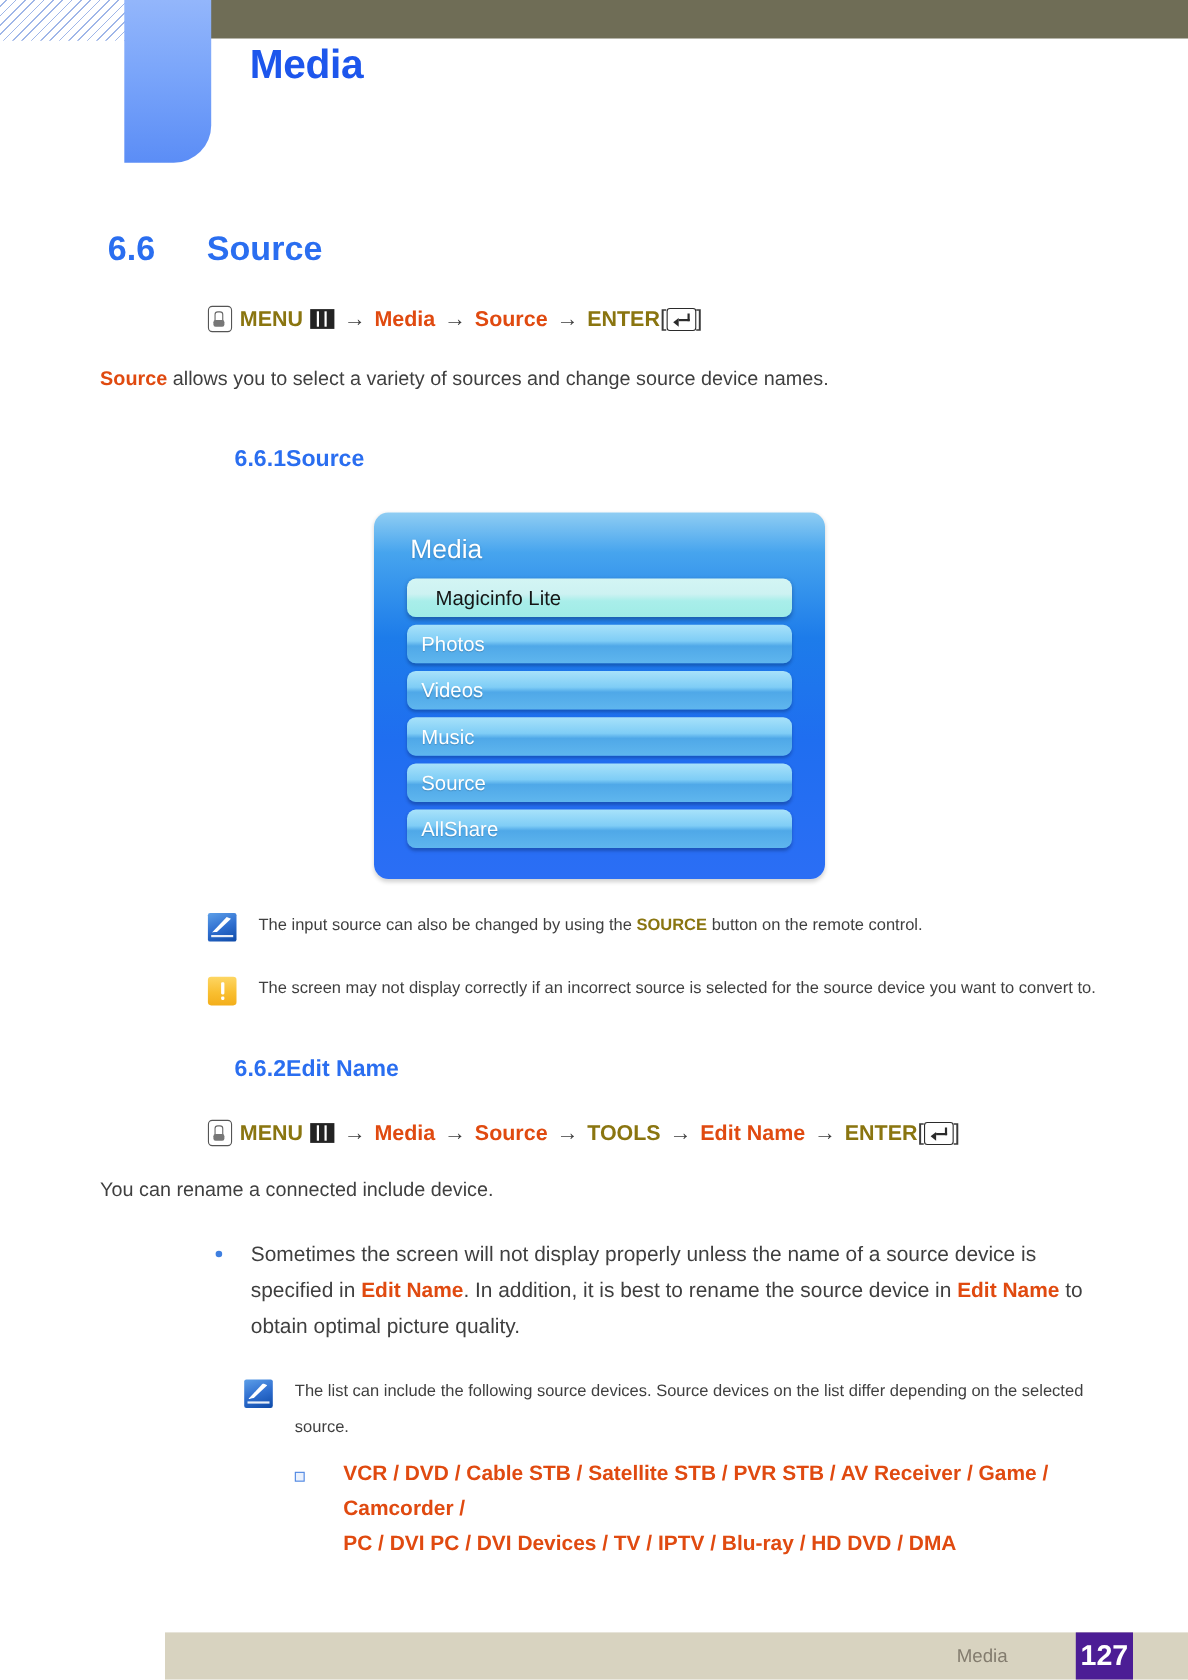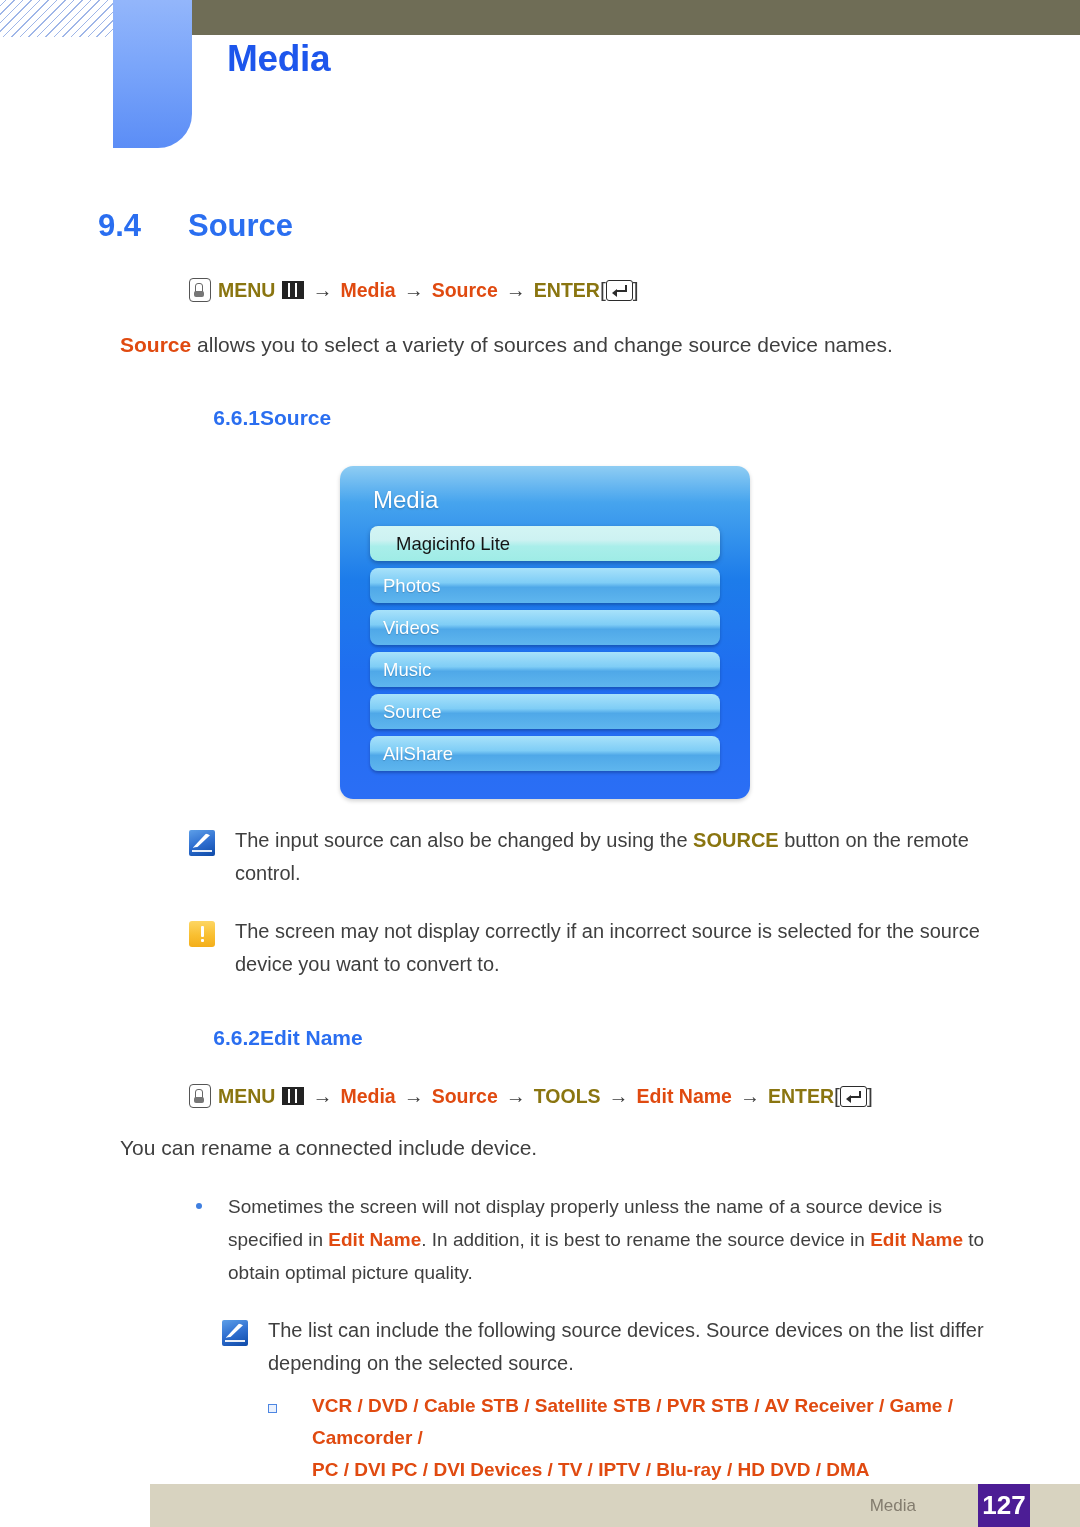--- a/index.html
+++ b/index.html
@@ -202,24 +202,24 @@
     position: absolute;
     left: 5px; top: 8px;
     width: 0; height: 0;
     border-top: 4px solid transparent;
     border-bottom: 4px solid transparent;
     border-right: 5px solid #2b2b2b;
   }
 
   
   .para {
-    margin-left: 120px;
+    margin-left: 91px;
     margin-right: 72px;
     margin-top: 25px;
-    font-size: 21px;
+    font-size: 18px;
     line-height: 33px;
     color: #3f3f3f;
   }
   .para.tight { margin-top: 22px; }
   .red-b { color: #e04a10; font-weight: bold; }
   .olive-b { color: #8a7510; font-weight: bold; }
 
   
   .osd-wrap {
     margin-top: 36px;
@@ -280,21 +280,21 @@
     margin-left: 222px;
   }
   .note-icon {
     flex: none;
     width: 26px;
     height: 26px;
     margin-right: 20px;
     margin-top: 3px;
   }
   .note-text {
-    font-size: 20px;
+    font-size: 15px;
     line-height: 33px;
     color: #3f3f3f;
     margin-top: -3px;
   }
 
   
   .ic-note {
     width: 26px; height: 26px;
     border-radius: 2px;
     background: linear-gradient(160deg, #5d9fe8 0%, #2f6fd0 50%, #0e4aa8 100%);
@@ -432,21 +432,21 @@
 <div class="header-zone">
   <div class="hatch-block"></div>
   <div class="olive-bar"></div>
   <div class="blue-tab"></div>
   <div class="chapter-title">Media</div>
 </div>
 
 <div class="content">
 
   <div class="h2-row">
-    <span class="h2-num">9.4</span>
+    <span class="h2-num">6.6</span>
     <span class="h2-text">Source</span>
   </div>
 
   <div class="path-line">
     <span class="icon-hand"></span>
     <span class="path-olive">MENU</span>
     <span class="icon-menubars"></span>
     <span class="path-arrow">→</span>
     <span class="path-red">Media</span>
     <span class="path-arrow">→</span>

